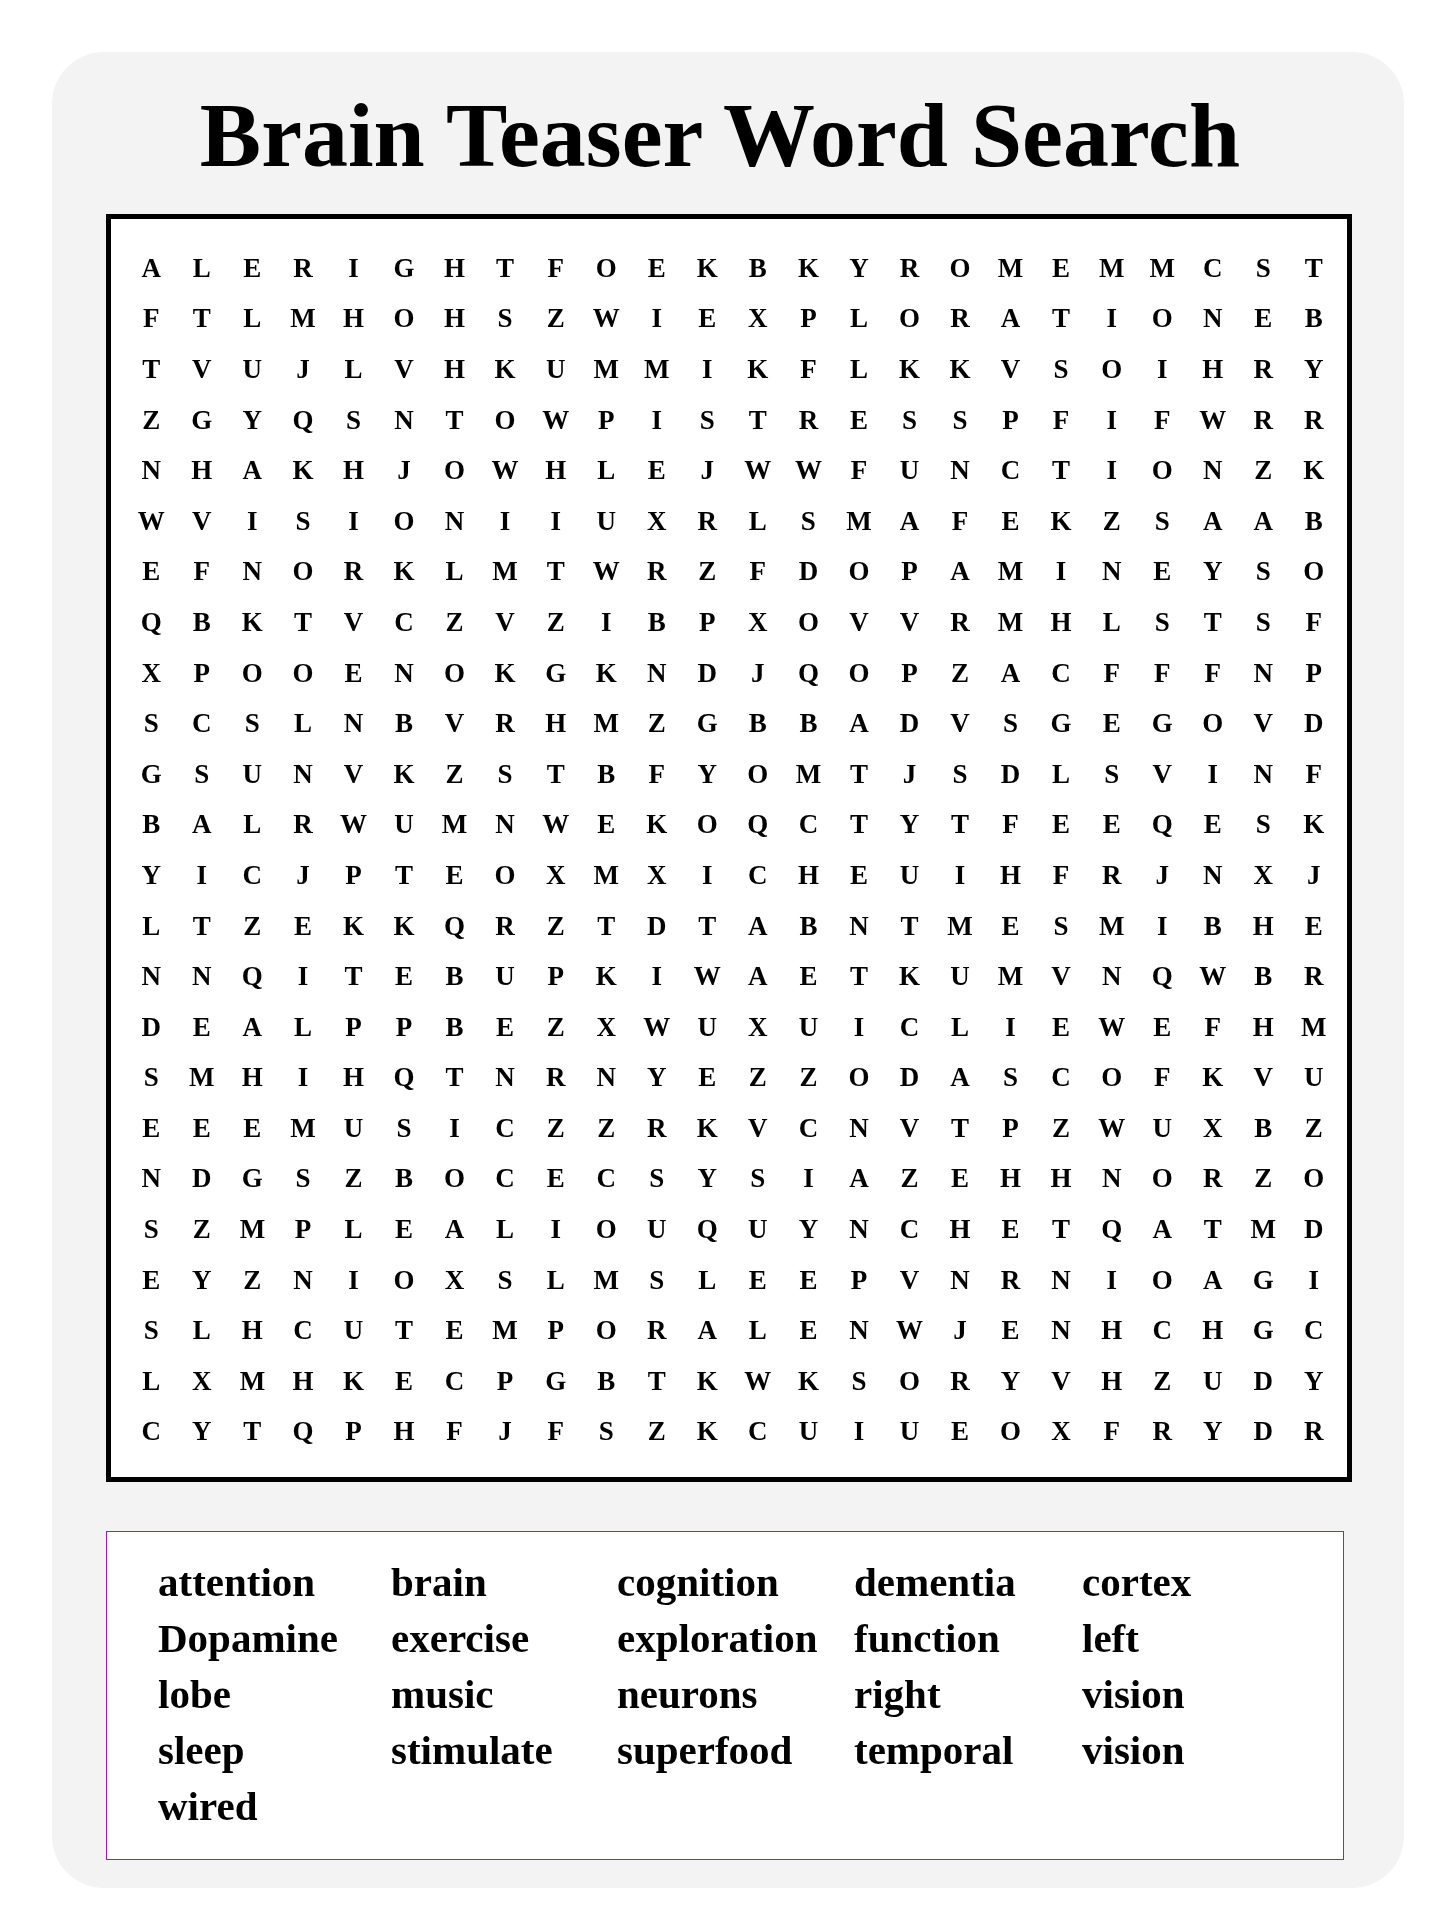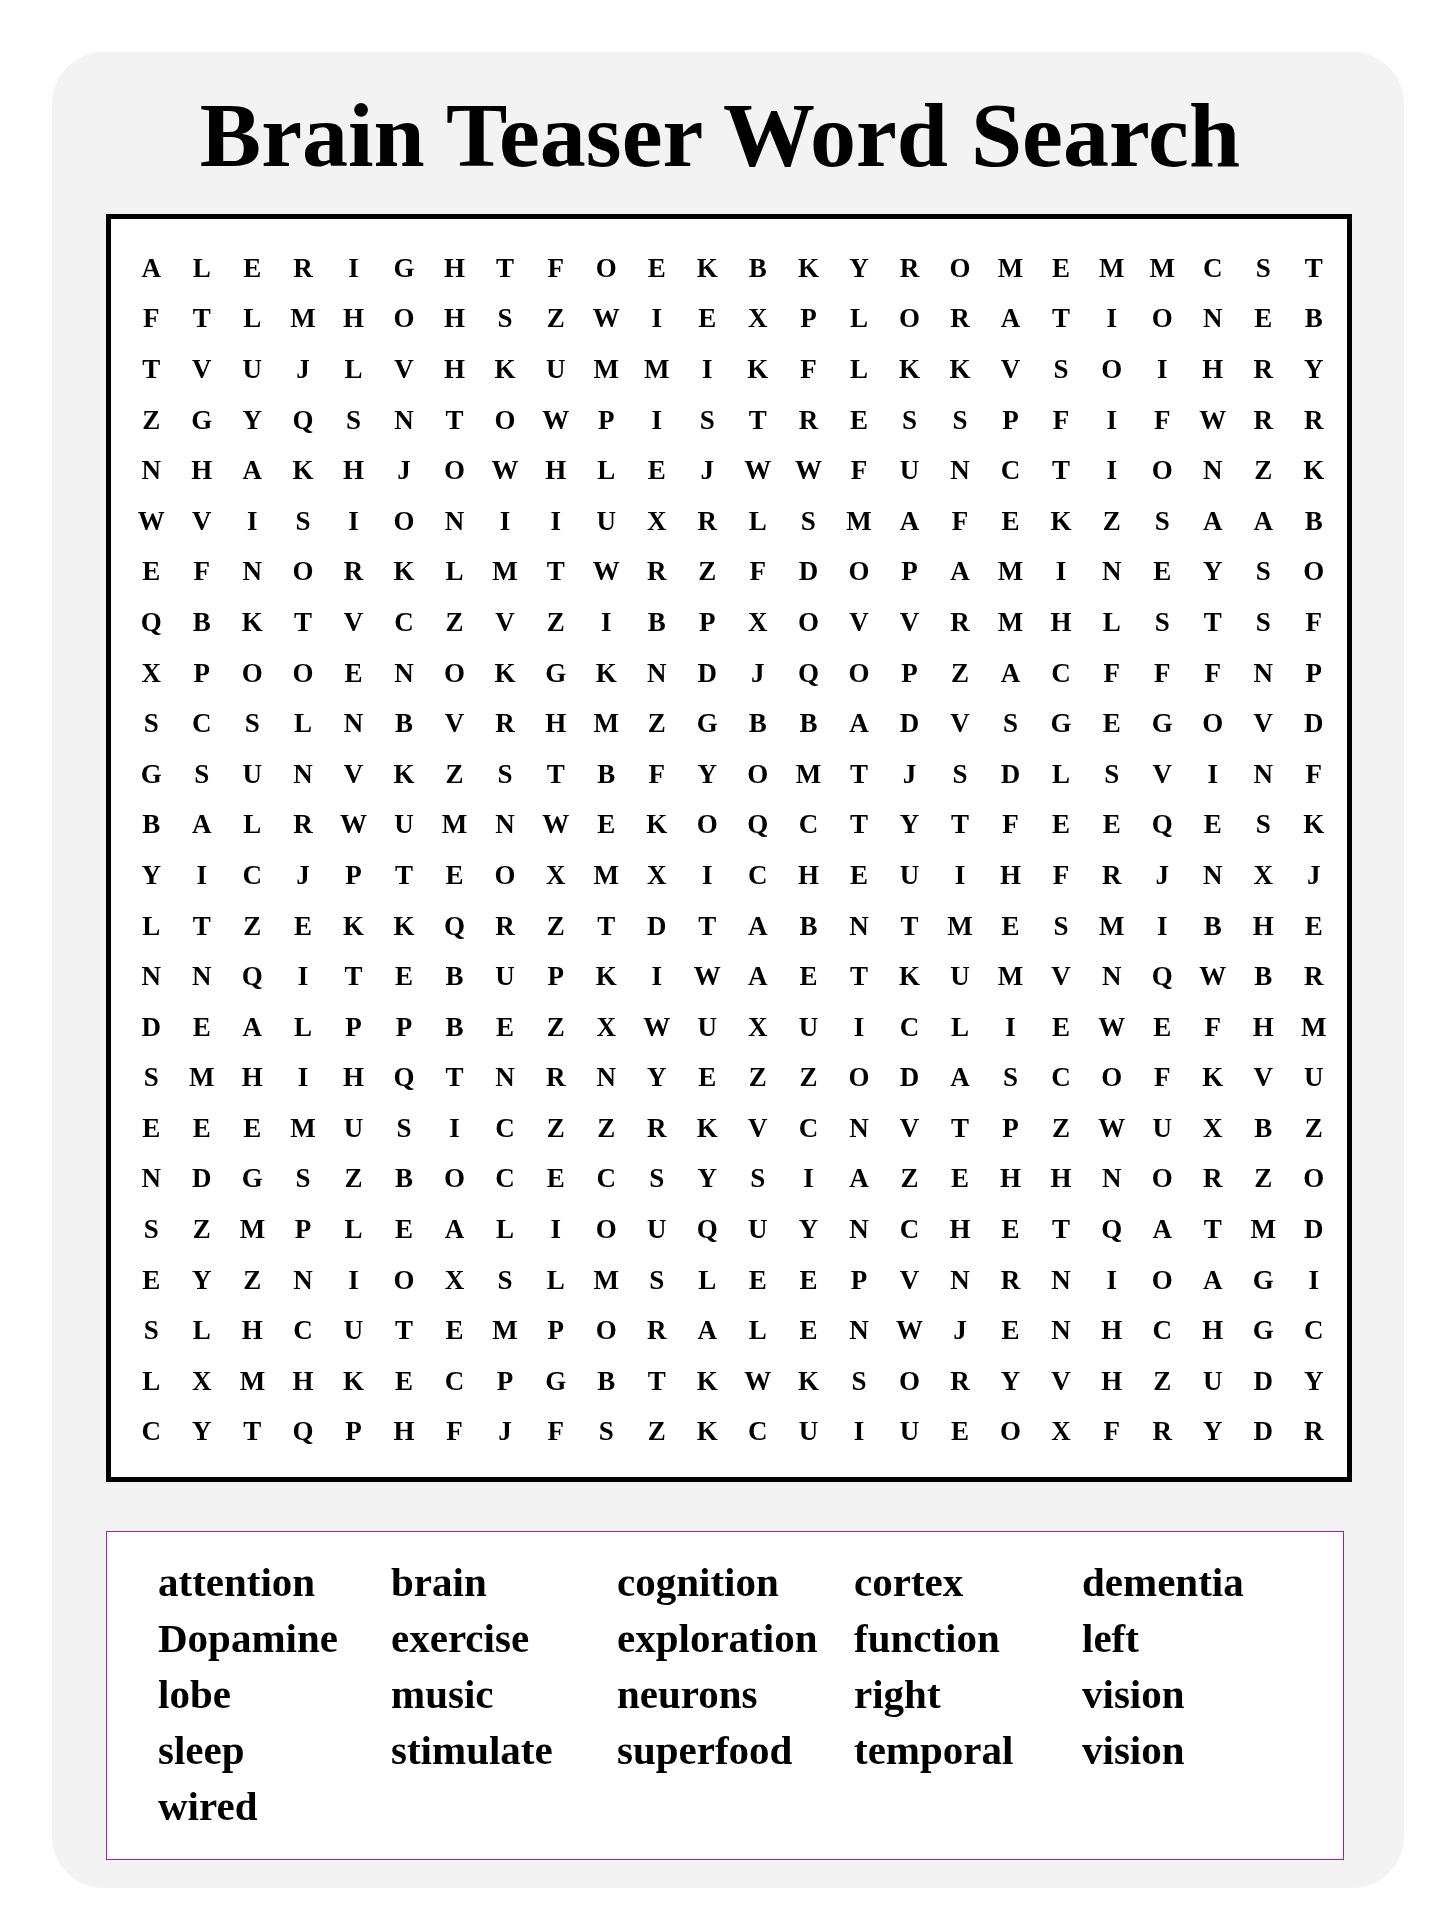--- a/index.html
+++ b/index.html
@@ -606,22 +606,22 @@
       <div class="cell">D</div>
       <div class="cell">R</div>
     </div>
 </div>
 
 <div class="words-box">
   <div class="words" id="words">
       <div class="word">attention</div>
       <div class="word">brain</div>
       <div class="word">cognition</div>
+      <div class="word">dementia</div>
       <div class="word">cortex</div>
-      <div class="word">dementia</div>
       <div class="word">Dopamine</div>
       <div class="word">exercise</div>
       <div class="word">exploration</div>
       <div class="word">function</div>
       <div class="word">left</div>
       <div class="word">lobe</div>
       <div class="word">music</div>
       <div class="word">neurons</div>
       <div class="word">right</div>
       <div class="word">vision</div>

